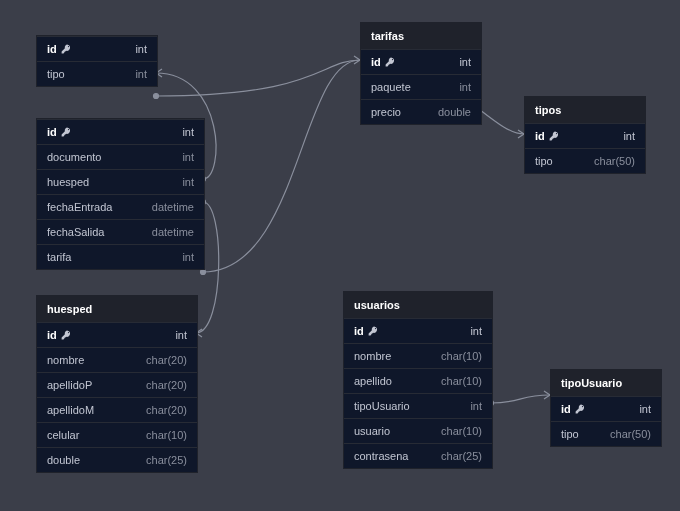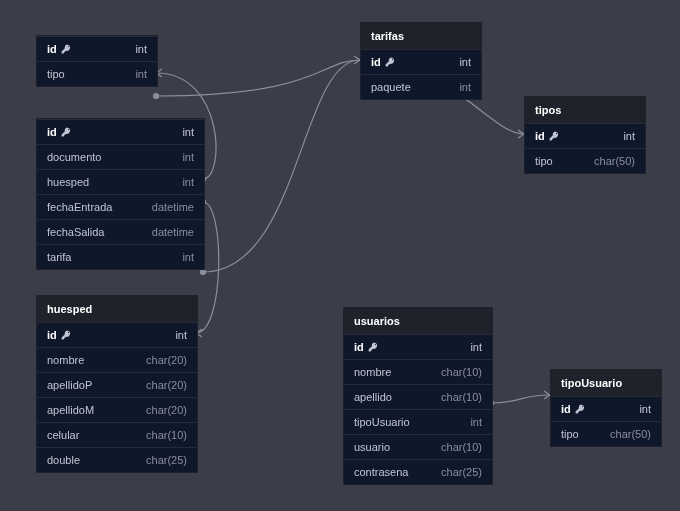--- a/index.html
+++ b/index.html
@@ -138,20 +138,24 @@
             <path fill="#c2c6d2" d="M10.5 1a4.5 4.5 0 00-4.3 5.9L1 12v3h3l1-1v-1h1v-1h1l1.1-1.1A4.5 4.5 0 1010.5 1zm1.5 4a1 1 0 110-2 1 1 0 010 2z"></path>
           </svg>
         </span>
       </span>
     <span class="type">int</span>
   </div>
   <div class="row">
       <span class="name">paquete</span>
       <span class="type">int</span>
     </div>
+  <div class="row">
+      <span class="name">precio</span>
+      <span class="type">double</span>
+    </div>
 </div>
 
 <div class="table" style="left:524px;top:96px;width:120px">
   <div class="table-header">tipos</div>
   <div class="row pk">
     <span class="name">
         <span>id</span>
         <span class="key-icon">
           <svg viewBox="0 0 16 16">
             <path fill="#c2c6d2" d="M10.5 1a4.5 4.5 0 00-4.3 5.9L1 12v3h3l1-1v-1h1v-1h1l1.1-1.1A4.5 4.5 0 1010.5 1zm1.5 4a1 1 0 110-2 1 1 0 010 2z"></path>
@@ -159,21 +163,21 @@
         </span>
       </span>
     <span class="type">int</span>
   </div>
   <div class="row">
       <span class="name">tipo</span>
       <span class="type">char(50)</span>
     </div>
 </div>
 
-<div class="table" style="left:343px;top:307px;width:148px">
+<div class="table" style="left:343px;top:291px;width:148px">
   <div class="table-header">usuarios</div>
   <div class="row pk">
     <span class="name">
         <span>id</span>
         <span class="key-icon">
           <svg viewBox="0 0 16 16">
             <path fill="#c2c6d2" d="M10.5 1a4.5 4.5 0 00-4.3 5.9L1 12v3h3l1-1v-1h1v-1h1l1.1-1.1A4.5 4.5 0 1010.5 1zm1.5 4a1 1 0 110-2 1 1 0 010 2z"></path>
           </svg>
         </span>
       </span>

